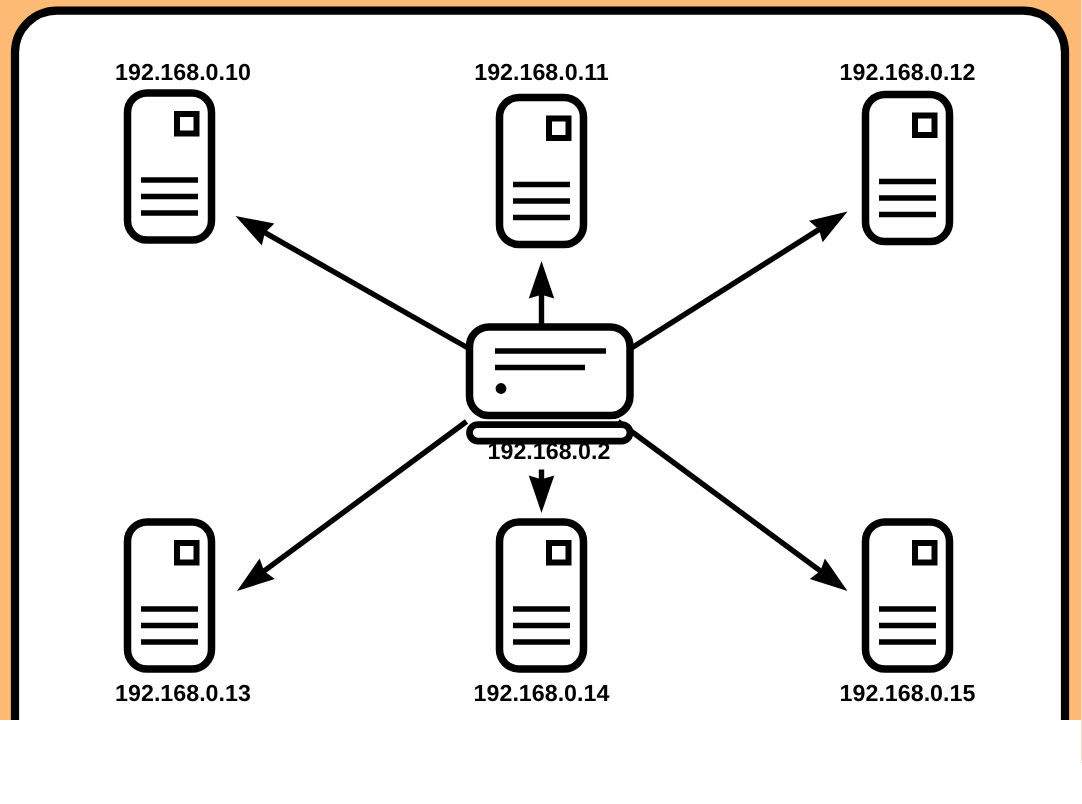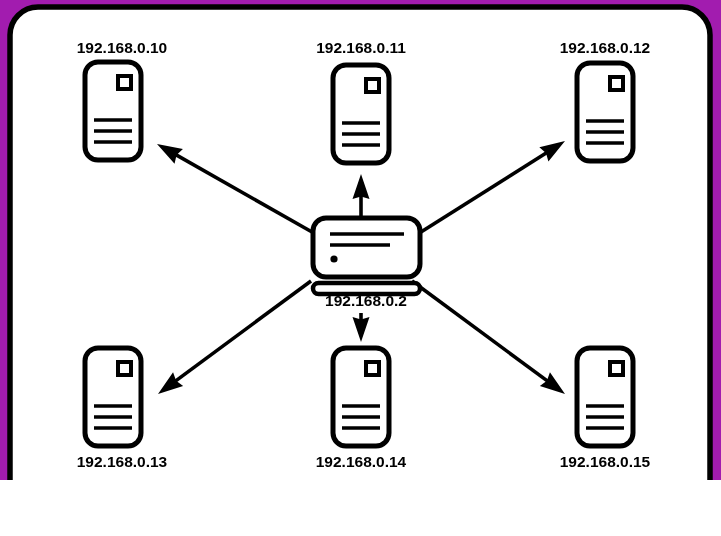--- a/index.html
+++ b/index.html
@@ -8,21 +8,21 @@
     padding: 0;
     background: #ffffff;
   }
   body {
     font-family: "Liberation Sans", sans-serif;
   }
   #canvas {
     position: relative;
     width: 721px;
     height: 480px;
-    background: #a21caf;
+    background: #fdba74;
     overflow: hidden;
   }
   #diagram-svg {
     position: absolute;
     left: 0;
     top: 0;
     width: 721px;
     height: 536px;
     display: block;
   }

